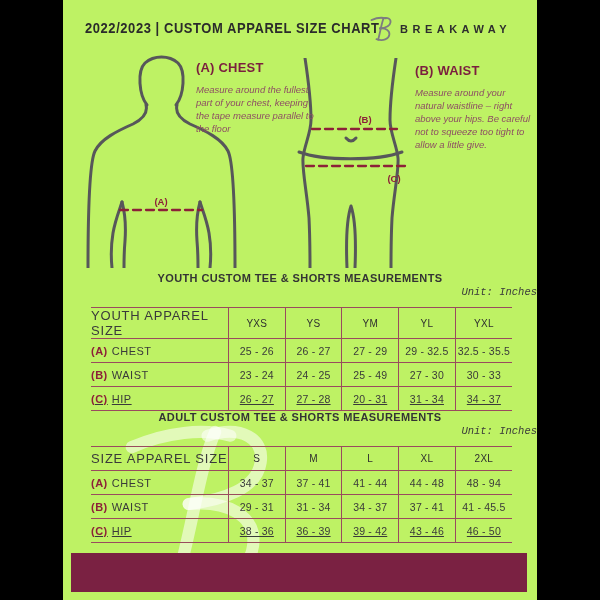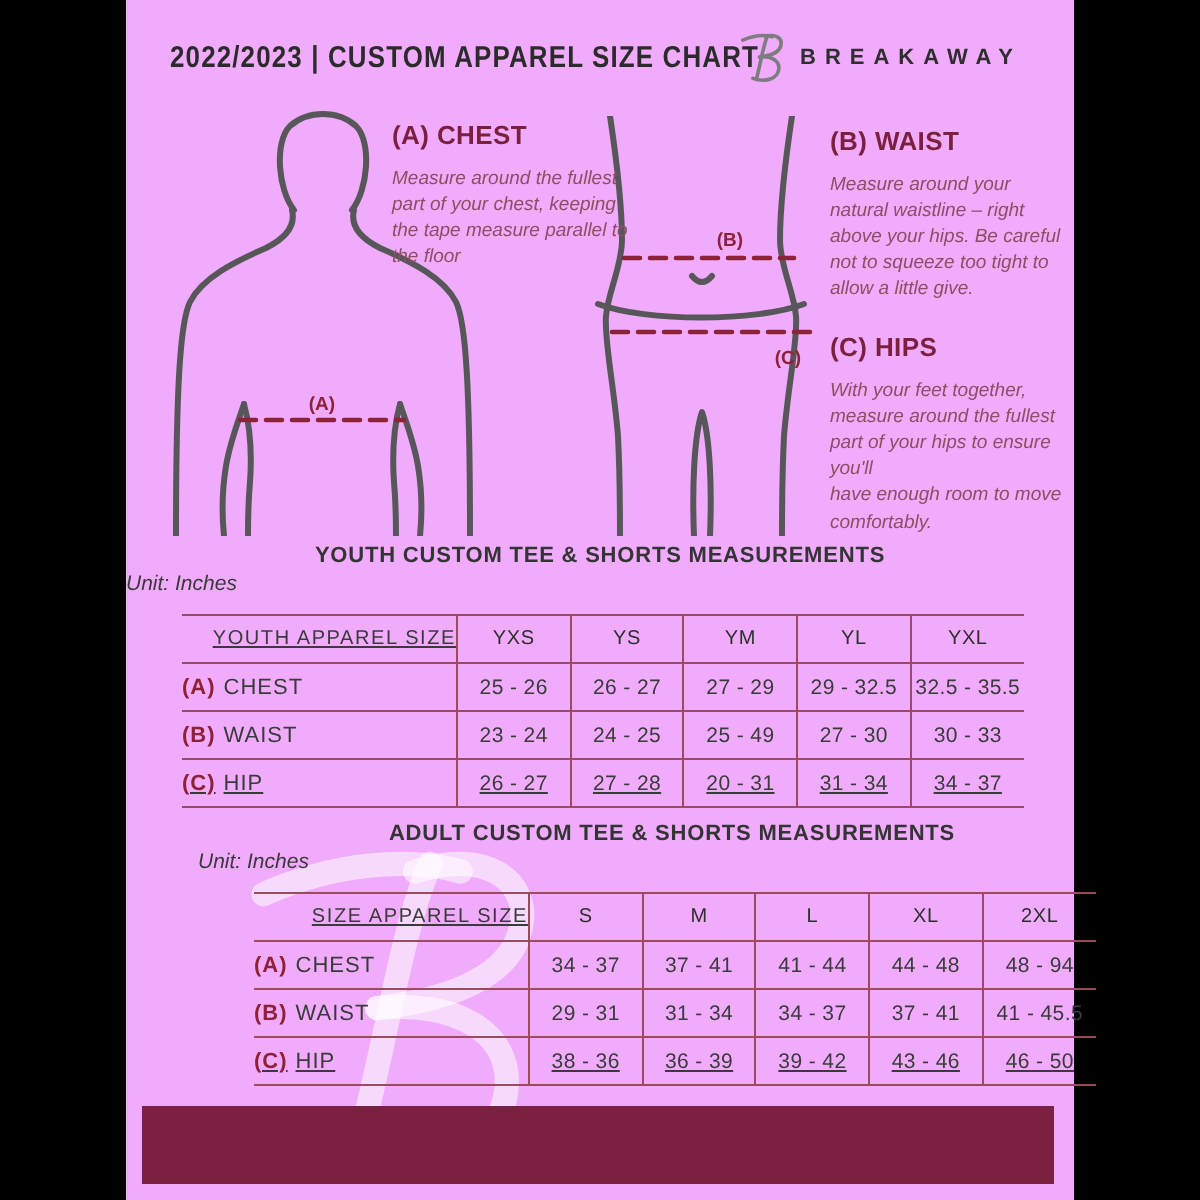--- a/index.html
+++ b/index.html
@@ -1,18 +1,18 @@
 <!DOCTYPE html>
 <html><head>
 <meta charset="utf-8">
 <style>
   html,body{margin:0;padding:0;}
   body{width:600px;height:600px;background:#000;font-family:"Liberation Sans",sans-serif;-webkit-font-smoothing:antialiased;}
   .stage{position:relative;width:600px;height:600px;background:#000;overflow:hidden;}
-  .page{position:absolute;left:63px;top:0;width:474px;height:600px;background:#f0abfc;}
+  .page{position:absolute;left:63px;top:0;width:474px;height:600px;background:#bef264;}
 
   
   .doc-title{position:absolute;left:22px;top:20px;font-size:13.5px;font-weight:bold;color:#2b2b2b;letter-spacing:0.6px;white-space:nowrap;transform:scale(0.96,1.12);transform-origin:left top;}
   .brand{position:absolute;right:26px;top:15px;display:flex;align-items:center;gap:7px;}
   .brand-logo{width:23px;height:27px;color:#7d7d80;}
   .brand-name{font-size:11px;font-weight:bold;color:#2e2e2e;letter-spacing:4.5px;}
 
   
   .fig{position:absolute;stroke:#57575a;fill:none;stroke-width:3;stroke-linecap:round;stroke-linejoin:round;}
   .fig-torso{left:10px;top:55px;}
@@ -23,29 +23,29 @@
   .instr-a{left:133px;top:60px;}
   .instr-b{left:352px;top:63px;}
   .instr-c{left:352px;top:166px;}
   .instr h3{margin:0 0 8px 0;font-size:13px;font-weight:bold;color:#7b1f3e;letter-spacing:0.2px;}
   .instr p{margin:0;font-size:9.5px;font-style:italic;line-height:1.38;color:#8d4e63;}
   .pre{white-space:pre-line;}
 
   
   .tbl-block{position:absolute;left:0;width:474px;z-index:1;}
   .tbl-block-youth{top:272px;}
-  .tbl-block-adult{top:411px;padding-left:36px;}
+  .tbl-block-adult{top:411px;}
   .tbl-title{text-align:center;font-size:11px;font-weight:bold;color:#343434;letter-spacing:0.4px;margin:0;}
-  .tbl-unit{text-align:left;font-size:10.5px;font-style:italic;color:#3a3a3a;margin:2px 0 0 0;}
+  .tbl-unit{text-align:right;font-size:10.5px;font-style:italic;color:#3a3a3a;margin:2px 0 0 0;font-family:Liberation Mono, monospace;}
   table.sizes{border-collapse:collapse;table-layout:fixed;width:421px;margin:9px 0 0 28px;background:transparent;}
   table.sizes th,table.sizes td{border-top:1.6px solid #9a4b5e;height:23px;padding:0;font-weight:normal;}
   table.sizes tr:last-child th,table.sizes tr:last-child td{border-bottom:1.6px solid #9a4b5e;text-decoration:underline;}
   table.sizes td + td, table.sizes th + td, table.sizes th + th, table.sizes td + th{border-left:1.6px solid #9a4b5e;}
   .col-label{width:137px;}
-  .size-label{font-size:10px;color:#3a3a3a;letter-spacing:0.8px;text-align:right;padding-left:12px;text-decoration:underline;}
+  .size-label{font-size:13px;color:#3a3a3a;letter-spacing:0.8px;text-align:left;padding-left:12px;}
   .size-col{font-size:10px;font-weight:bold;color:#2f2f2f;text-align:center;letter-spacing:0.3px;}
   .row-label{text-align:left;padding-left:12px;font-size:11px;color:#3a3a3a;letter-spacing:0.5px;}
   .row-label b{color:#8c2138;font-weight:bold;margin-right:4px;}
   .val{font-size:10.5px;color:#3a3a3a;text-align:center;letter-spacing:0.2px;}
 
   
   .watermark{position:absolute;left:48px;top:413px;width:178px;height:182px;color:rgba(255,255,255,0.55);z-index:0;}
   .footer-bar{position:absolute;left:8px;top:553px;width:456px;height:39px;background:#7a2142;z-index:2;}
 </style>
 </head>
@@ -95,25 +95,20 @@
       <text class="diagram-label" x="111" y="124" text-anchor="middle">(C)</text>
     </svg>
 
     <div class="instr instr-a">
       <h3>(A) CHEST</h3>
       <p>Measure around the fullest part of your chest, keeping the tape measure parallel to the floor</p>
     </div>
     <div class="instr instr-b">
       <h3>(B) WAIST</h3>
       <p>Measure around your natural waistline – right above your hips. Be careful not to squeeze too tight to allow a little give.</p>
-    </div>
-    <div class="instr instr-c">
-      <h3>(C) HIPS</h3>
-      <p class="pre">With your feet together, measure around the fullest part of your hips to ensure you'll
-have enough room to move comfortably.</p>
     </div>
 
     <svg class="watermark" viewBox="0 0 40 48">
         <use href="#logoB"></use>
       </svg>
 
     <div class="tbl-block tbl-block-youth">
       <p class="tbl-title">YOUTH CUSTOM TEE &amp; SHORTS MEASUREMENTS</p>
       <p class="tbl-unit">Unit: Inches</p>
       <table class="sizes">

